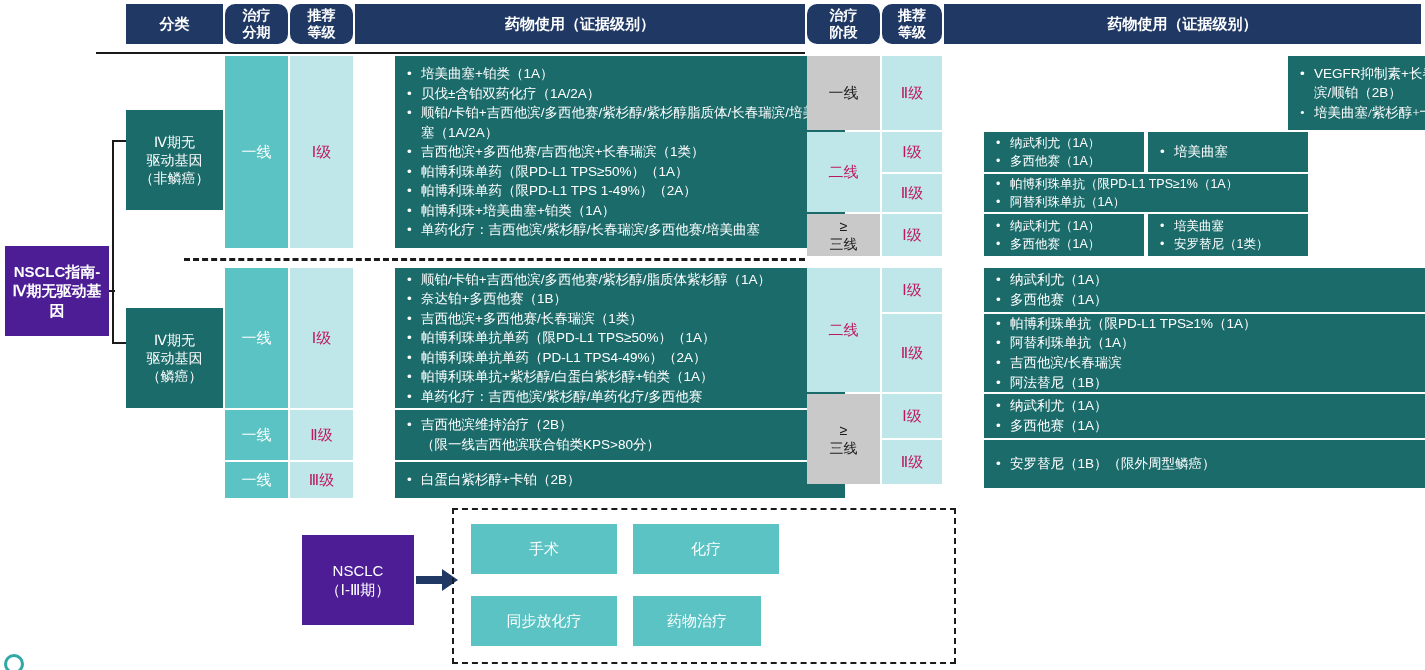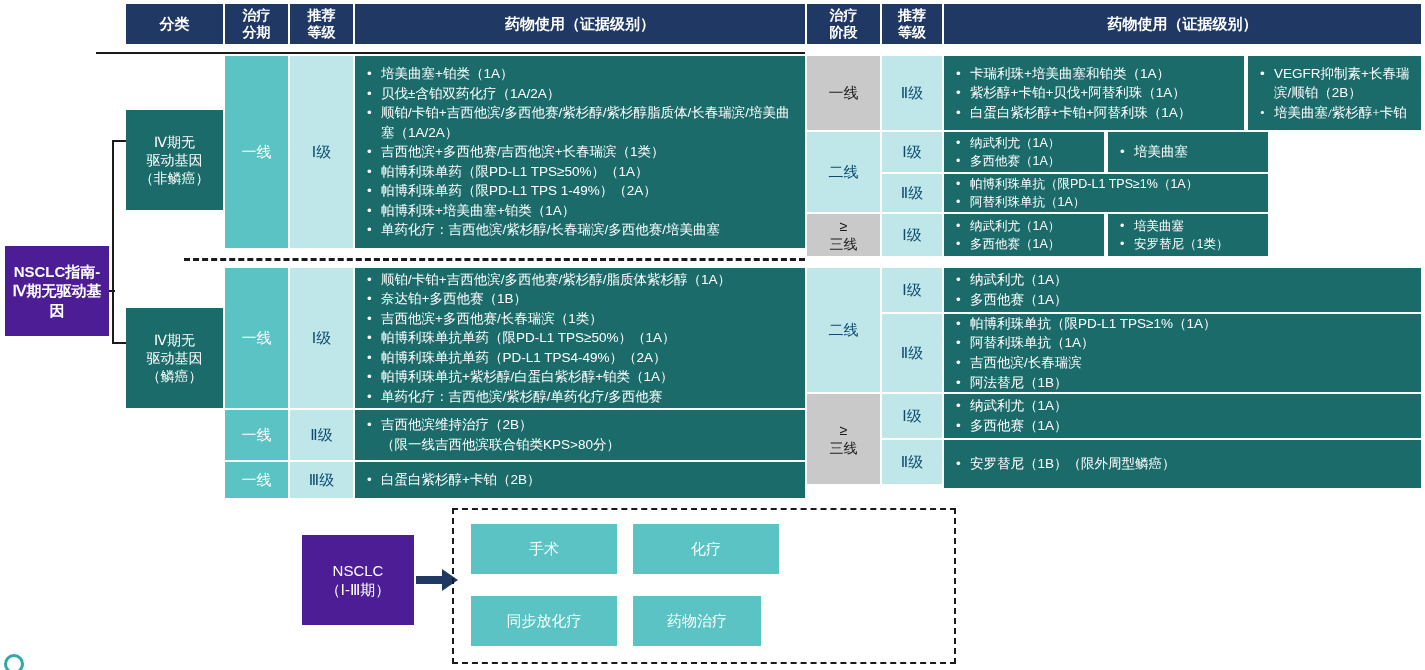--- a/index.html
+++ b/index.html
@@ -27,34 +27,34 @@
     background: #1f3864;
     color: #ffffff;
     font-size: 15px;
     font-weight: bold;
     display: flex;
     align-items: center;
     justify-content: center;
     text-align: center;
     line-height: 1.25;
   }
-  .hdr.small { font-size: 14px; }
+  .hdr.small { font-size: 14px; border-radius: 10px; }
 
   
   .teal-dark {
     background: #1c6b6b;
     color: #ffffff;
   }
   .teal-light {
     background: #5bc3c3;
     color: #ffffff;
   }
   .teal-pale {
     background: #bfe7ea;
-    color: #0c4a6e;
+    color: #be185d;
   }
   .gray {
     background: #c9c9c9;
     color: #1a1a1a;
   }
   .navy {
     background: #4c1d95;
     color: #ffffff;
   }
 
@@ -67,20 +67,21 @@
     line-height: 1.3;
   }
   .center-cell.sm { font-size: 14px; }
 
   .list-box {
     padding: 7px 10px 7px 8px;
     font-size: 13.5px;
     line-height: 1.45;
     display: flex;
     align-items: center;
+    margin-left: 40px;
   }
   .list-box ul {
     margin: 0;
     padding-left: 16px;
     list-style: none;
   }
   .list-box li {
     position: relative;
     padding-left: 2px;
     white-space: nowrap;
@@ -209,27 +210,20 @@
       <li>单药化疗：吉西他滨/紫杉醇/长春瑞滨/多西他赛/培美曲塞</li>
     </ul>
   </div>
 
   <div class="abs gray center-cell" style="left:807px; top:56px; width:73px; height:74px;">
     <span>一线</span>
   </div>
   <div class="abs teal-pale center-cell" style="left:882px; top:56px; width:60px; height:74px;">
     <span>Ⅱ级</span>
   </div>
-  <div class="abs teal-dark list-box" style="left:944px; top:56px; width:300px; height:74px;">
-    <ul>
-      <li>卡瑞利珠+培美曲塞和铂类（1A）</li>
-      <li>紫杉醇+卡铂+贝伐+阿替利珠（1A）</li>
-      <li>白蛋白紫杉醇+卡铂+阿替利珠（1A）</li>
-    </ul>
-  </div>
   <div class="abs teal-dark list-box" style="left:1248px; top:56px; width:173px; height:74px;">
     <ul>
       <li style="white-space:normal;">VEGFR抑制素+长春瑞滨/顺铂（2B）</li>
       <li style="white-space:normal;font-family:Liberation Serif, serif;">培美曲塞/紫杉醇+卡铂</li>
     </ul>
   </div>
 
   <div class="abs teal-pale center-cell" style="left:807px; top:132px; width:73px; height:80px;">
     <span>二线</span>
   </div>

